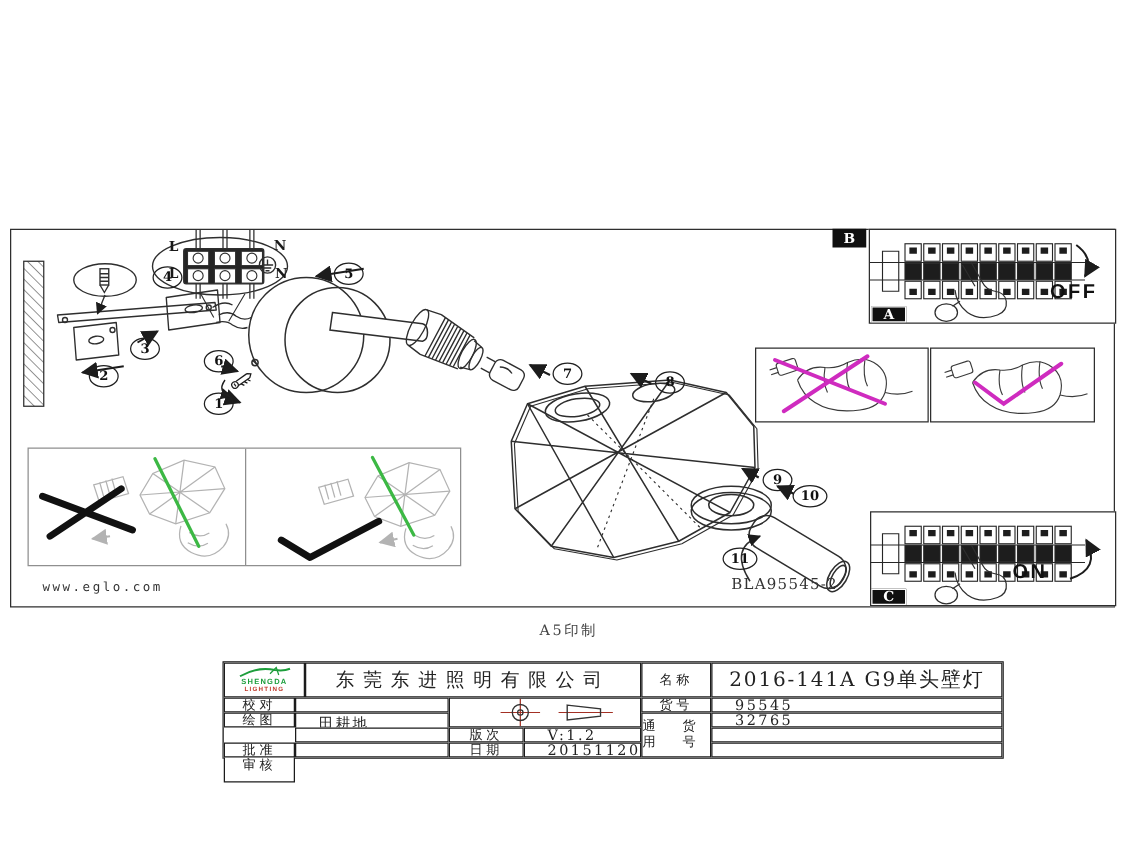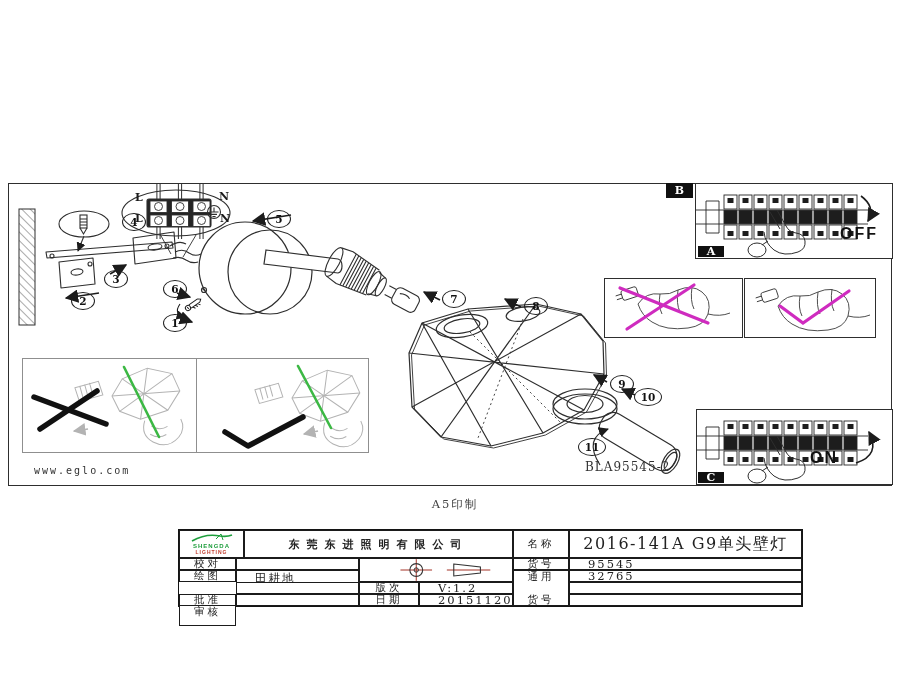--- a/index.html
+++ b/index.html
@@ -29,27 +29,27 @@
   #txtOn{left:810px;top:449px;}
   #txtWeb{left:34px;top:465px;font:10px "DejaVu Sans Mono",monospace;letter-spacing:2px;color:#333;}
   #txtCode{left:585px;top:460px;font:12px "DejaVu Serif",serif;letter-spacing:1px;color:#333;}
   #txtPrint{left:395px;top:497px;width:120px;text-align:center;font:11.5px "DejaVu Serif",serif;letter-spacing:2px;color:#444;}
   
   #tbl{position:absolute;left:178px;top:529px;width:623px;height:76px;border:1.6px solid #141414;background:#fff;}
   .cell{position:absolute;border:1px solid #1b1b1b;box-sizing:border-box;display:flex;align-items:center;
         overflow:hidden;background:#fff;font-size:11px;}
   .cell.lbl{justify-content:center;letter-spacing:3px;font-size:10.5px;}
   .cell.val{padding-left:18px;letter-spacing:2px;font-size:11.5px;}
-  .cell.company{justify-content:center;font-weight:bold;font-size:11px;letter-spacing:7px;}
+  .cell.company{justify-content:center;font-weight:normal;font-size:15px;letter-spacing:7px;}
   .cell.cname{justify-content:center;font-size:16px;letter-spacing:1.5px;}
   .cell.center{justify-content:center;}
   .logo-wrap{display:flex;flex-direction:column;align-items:center;width:100%;line-height:1;}
   .logo-l1{color:#1d9e3c;font:bold 6px "Liberation Sans",sans-serif;letter-spacing:1px;}
   .logo-l2{color:#c03a2b;font:bold 5px "Liberation Sans",sans-serif;letter-spacing:1px;}
-  .two-line{flex-direction:column;justify-content:center;line-height:1.25;gap:10px;}
+  .two-line{justify-content:center;line-height:1.25;gap:10px;}
 </style>
 </head>
 <body>
 
 <div class="page">
 
   <div class="box" id="frameMain"></div>
   <div class="box" id="panelOff"></div>
   <div class="box" id="panelOn"></div>
   <div class="box" id="panelNoTouch"></div>

